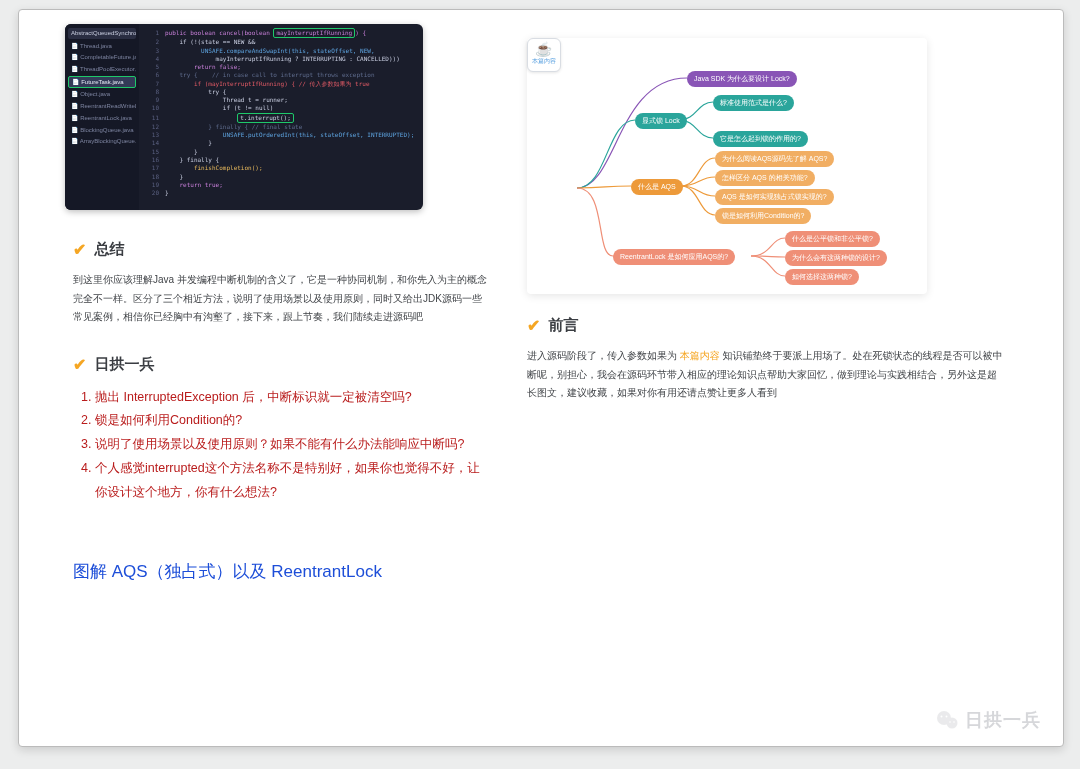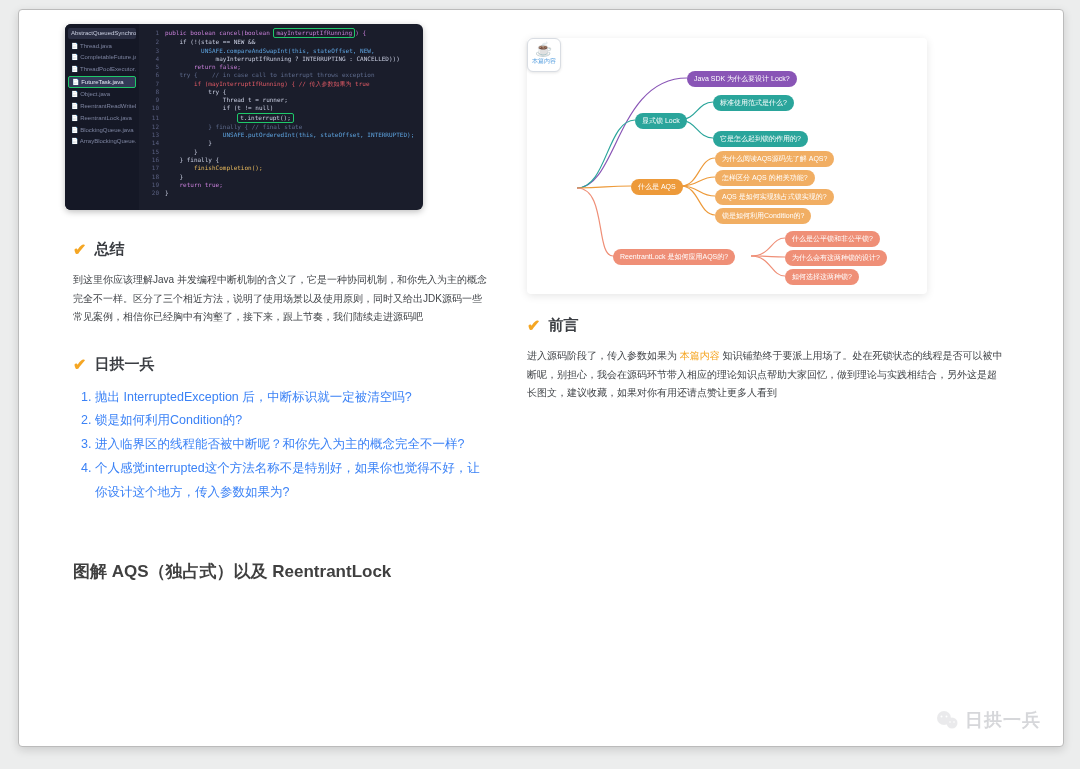--- a/index.html
+++ b/index.html
@@ -31,24 +31,24 @@
 
   
   .h{margin:28px 0 12px 0;font-size:15px;font-weight:700;color:#3a3d42;display:flex;align-items:center;gap:8px}
   .h .tick{color:#f5a623;font-size:16px}
   .col-left .h.first{margin-top:30px}
   .col-right .h.first{margin-top:22px}
 
   .para{font-size:10px;color:#414448;line-height:1.85;margin:0}
   .para .lk{color:#f5a623}
 
-  ol.qs{margin:10px 0 0 0;padding-left:22px;font-size:12.5px;color:#3b82f6;line-height:1.9}
+  ol.qs{margin:10px 0 0 0;padding-left:22px;font-size:12.5px;color:#b91c1c;line-height:1.9}
   ol.qs li{margin-bottom:0}
 
-  h2.big{font-size:17px;font-weight:700;color:#404040;margin:56px 0 0 0}
+  h2.big{font-size:17px;font-weight:400;color:#1d4ed8;margin:56px 0 0 0}
 
   .watermark{position:absolute;right:22px;bottom:14px;display:flex;align-items:center;gap:6px;color:#d6d7da;font-size:18px;font-weight:600;letter-spacing:1px}
   .watermark svg{opacity:.5}
 </style>
 </head>
 <body>
 
 <div class="page-frame">
   <div class="sheet">
     <div class="cols">
@@ -99,22 +99,22 @@
         </div>
         <p class="para">到这里你应该理解Java 并发编程中断机制的含义了，它是一种协同机制，和你先入为主的概念完全不一样。区分了三个相近方法，说明了使用场景以及使用原则，同时又给出JDK源码一些常见案例，相信你已经胸中有沟壑了，接下来，跟上节奏，我们陆续走进源码吧</p>
 
         <div class="h">
           <span class="tick">✔</span>
           <span>日拱一兵</span>
         </div>
         <ol class="qs" id="qs">
             <li>抛出 InterruptedException 后，中断标识就一定被清空吗?</li>
             <li>锁是如何利用Condition的?</li>
-            <li>进入临界区的线程能否被中断呢？和你先入为主的概念完全不一样?</li>
-            <li>个人感觉interrupted这个方法名称不是特别好，如果你也觉得不好，让你设计这个地方，传入参数如果为?</li>
+            <li>说明了使用场景以及使用原则？如果不能有什么办法能响应中断吗?</li>
+            <li>个人感觉interrupted这个方法名称不是特别好，如果你也觉得不好，让你设计这个地方，你有什么想法?</li>
           </ol>
 
         <h2 class="big">图解 AQS（独占式）以及 ReentrantLock</h2>
       </div>
 
       <div class="col-right">
 
         <div class="mmap-shot">
           <svg width="400" height="256">
             <g stroke-width="1.2" fill="none">

